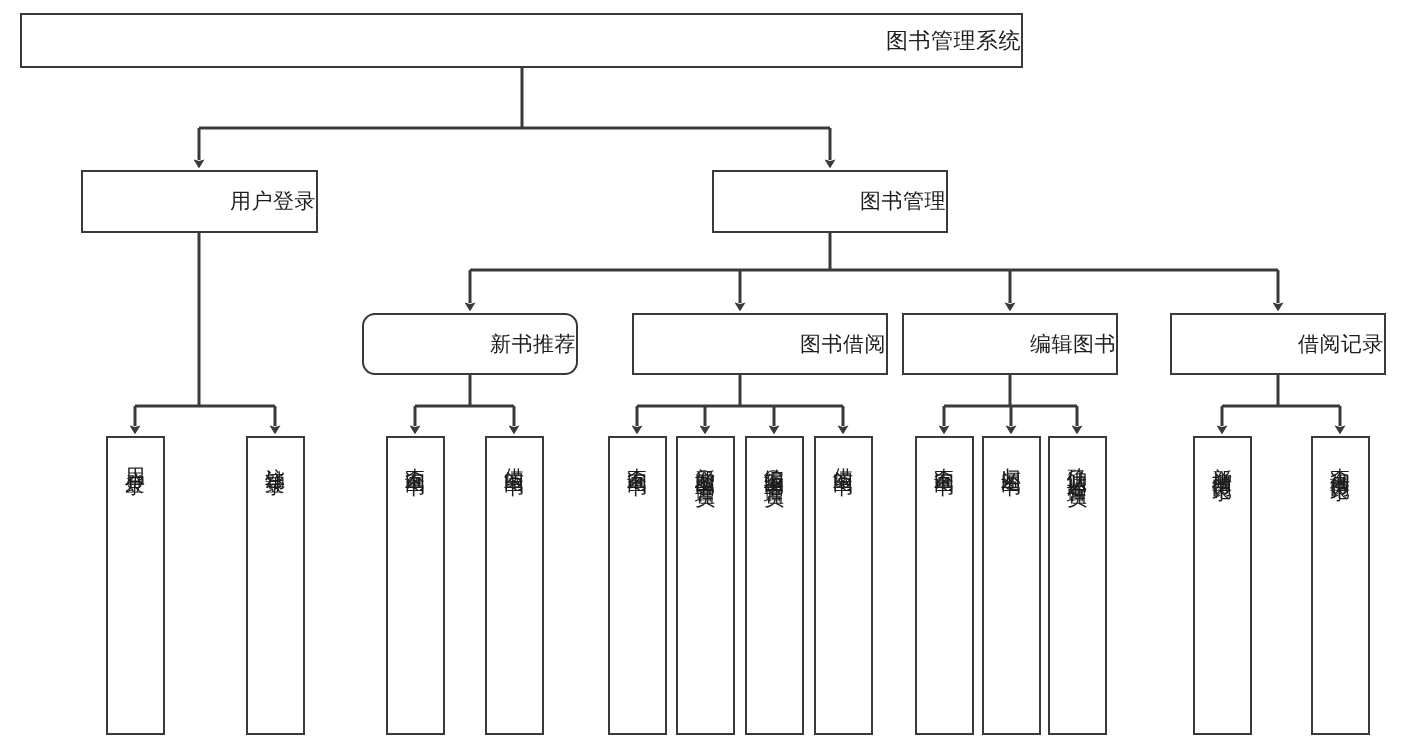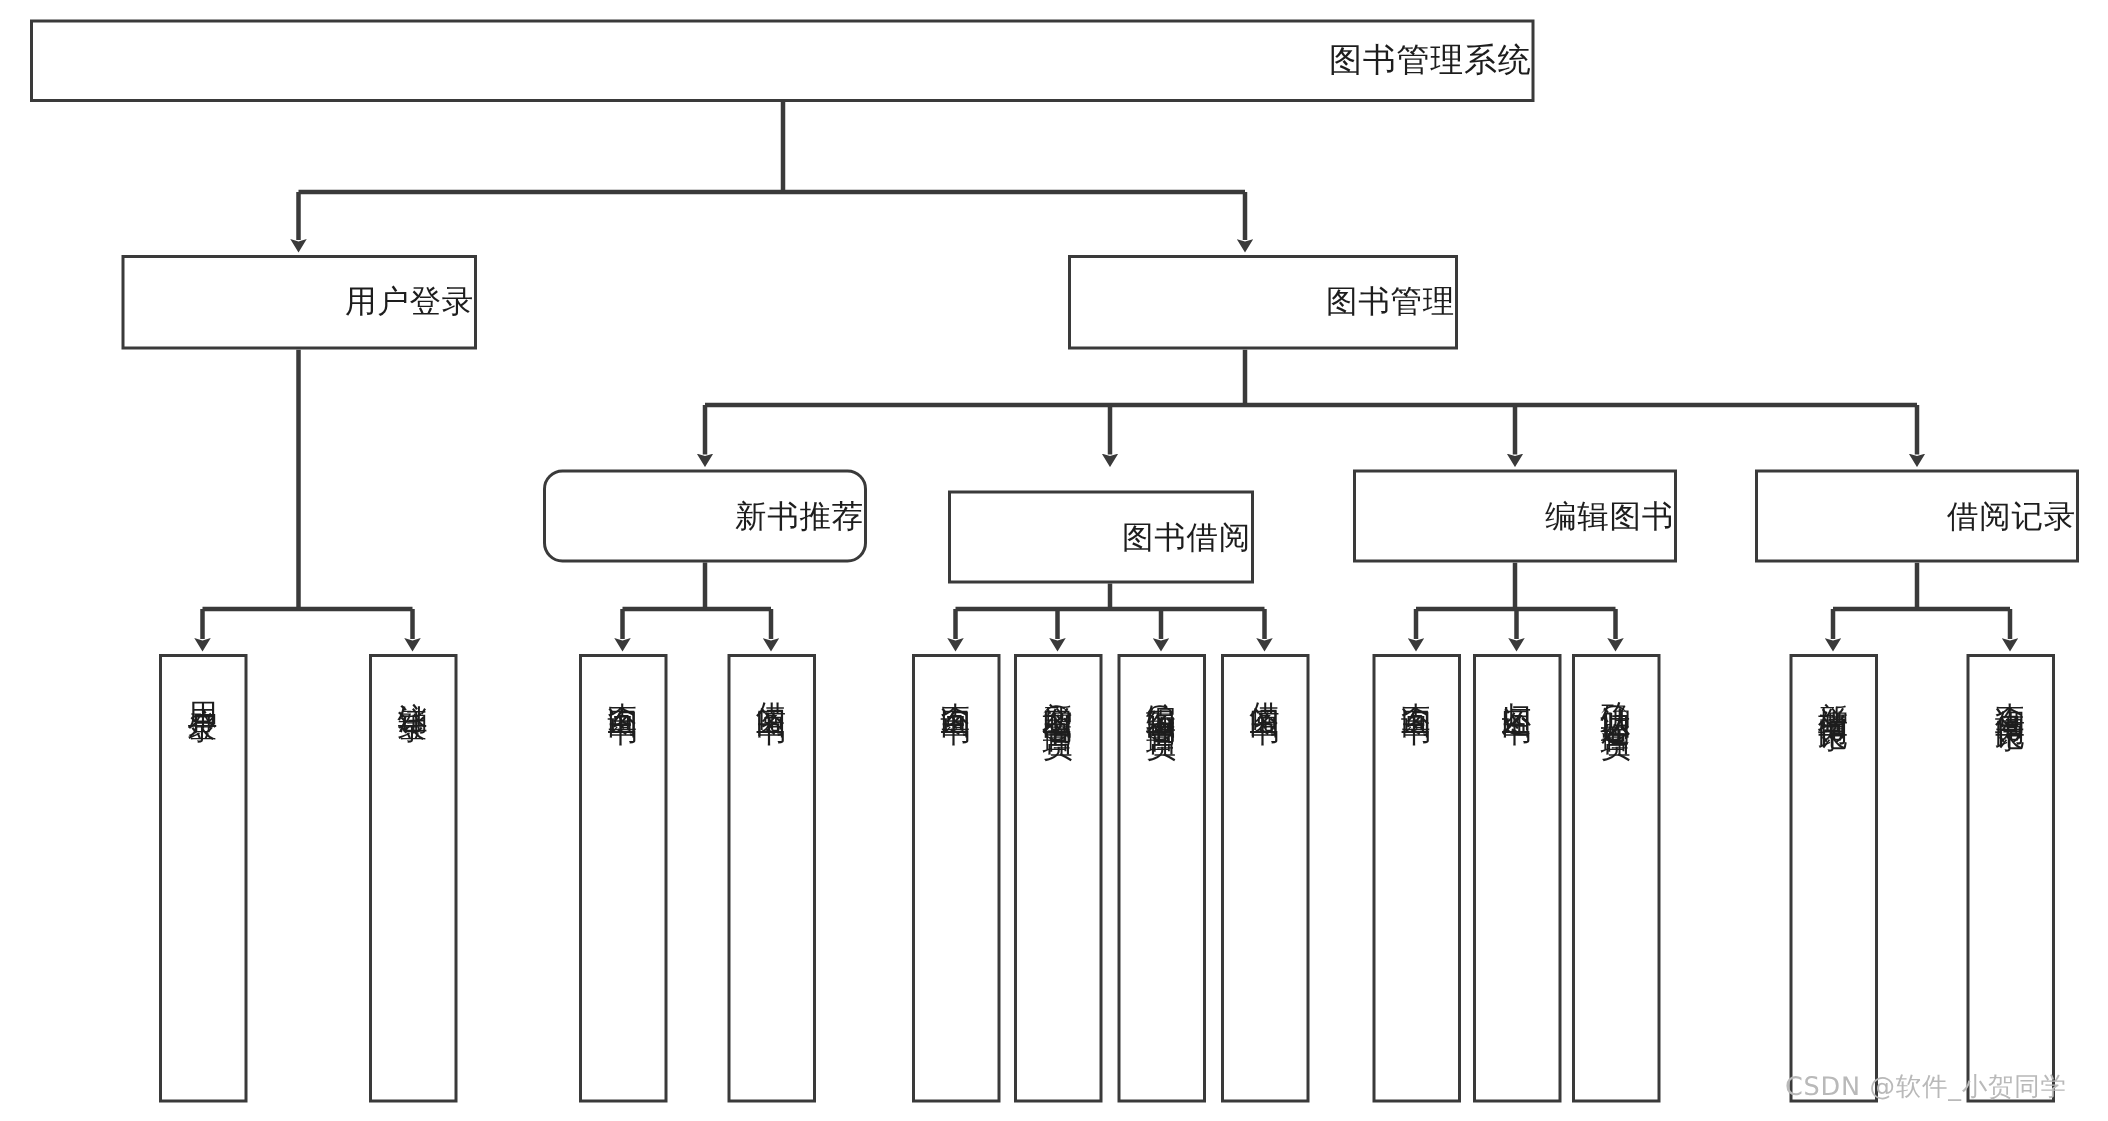--- a/index.html
+++ b/index.html
@@ -128,28 +128,28 @@
     </g>
   </svg>
 
   <div class="node root" style="left:20px; top:13px; width:1003px; height:55px;">
     <span class="label">图书管理系统</span>
   </div>
 
   <div class="node" style="left:81px; top:170px; width:237px; height:63px;">
     <span class="label">用户登录</span>
   </div>
-  <div class="node" style="left:712px; top:170px; width:260px; height:63px;">
+  <div class="node" style="left:712px; top:170px; width:236px; height:63px;">
     <span class="label">图书管理</span>
   </div>
 
   <div class="node" style="left:362px; top:313px; width:216px; height:62px;border-radius:13px;">
     <span class="label">新书推荐</span>
   </div>
-  <div class="node" style="left:632px; top:313px; width:204px; height:62px;margin-top:14px;">
+  <div class="node" style="left:632px; top:313px; width:256px; height:62px;">
     <span class="label">图书借阅</span>
   </div>
   <div class="node" style="left:902px; top:313px; width:216px; height:62px;">
     <span class="label">编辑图书</span>
   </div>
   <div class="node" style="left:1170px; top:313px; width:216px; height:62px;padding-left:16px;">
     <span class="label">借阅记录</span>
   </div>
 
   <div class="node vertical" style="left:106px; top:436px; width:59px; height:299px;">
@@ -189,15 +189,14 @@
     <span class="label">确认归还（管理员）</span>
   </div>
 
   <div class="node vertical" style="left:1193px; top:436px; width:59px; height:299px;">
     <span class="label">新增借阅记录</span>
   </div>
   <div class="node vertical" style="left:1311px; top:436px; width:59px; height:299px;">
     <span class="label">查询借阅记录</span>
   </div>
 
-  <div class="watermark">CSDN @软件_小贺同学</div>
 
 </div>
 
 </body></html>

